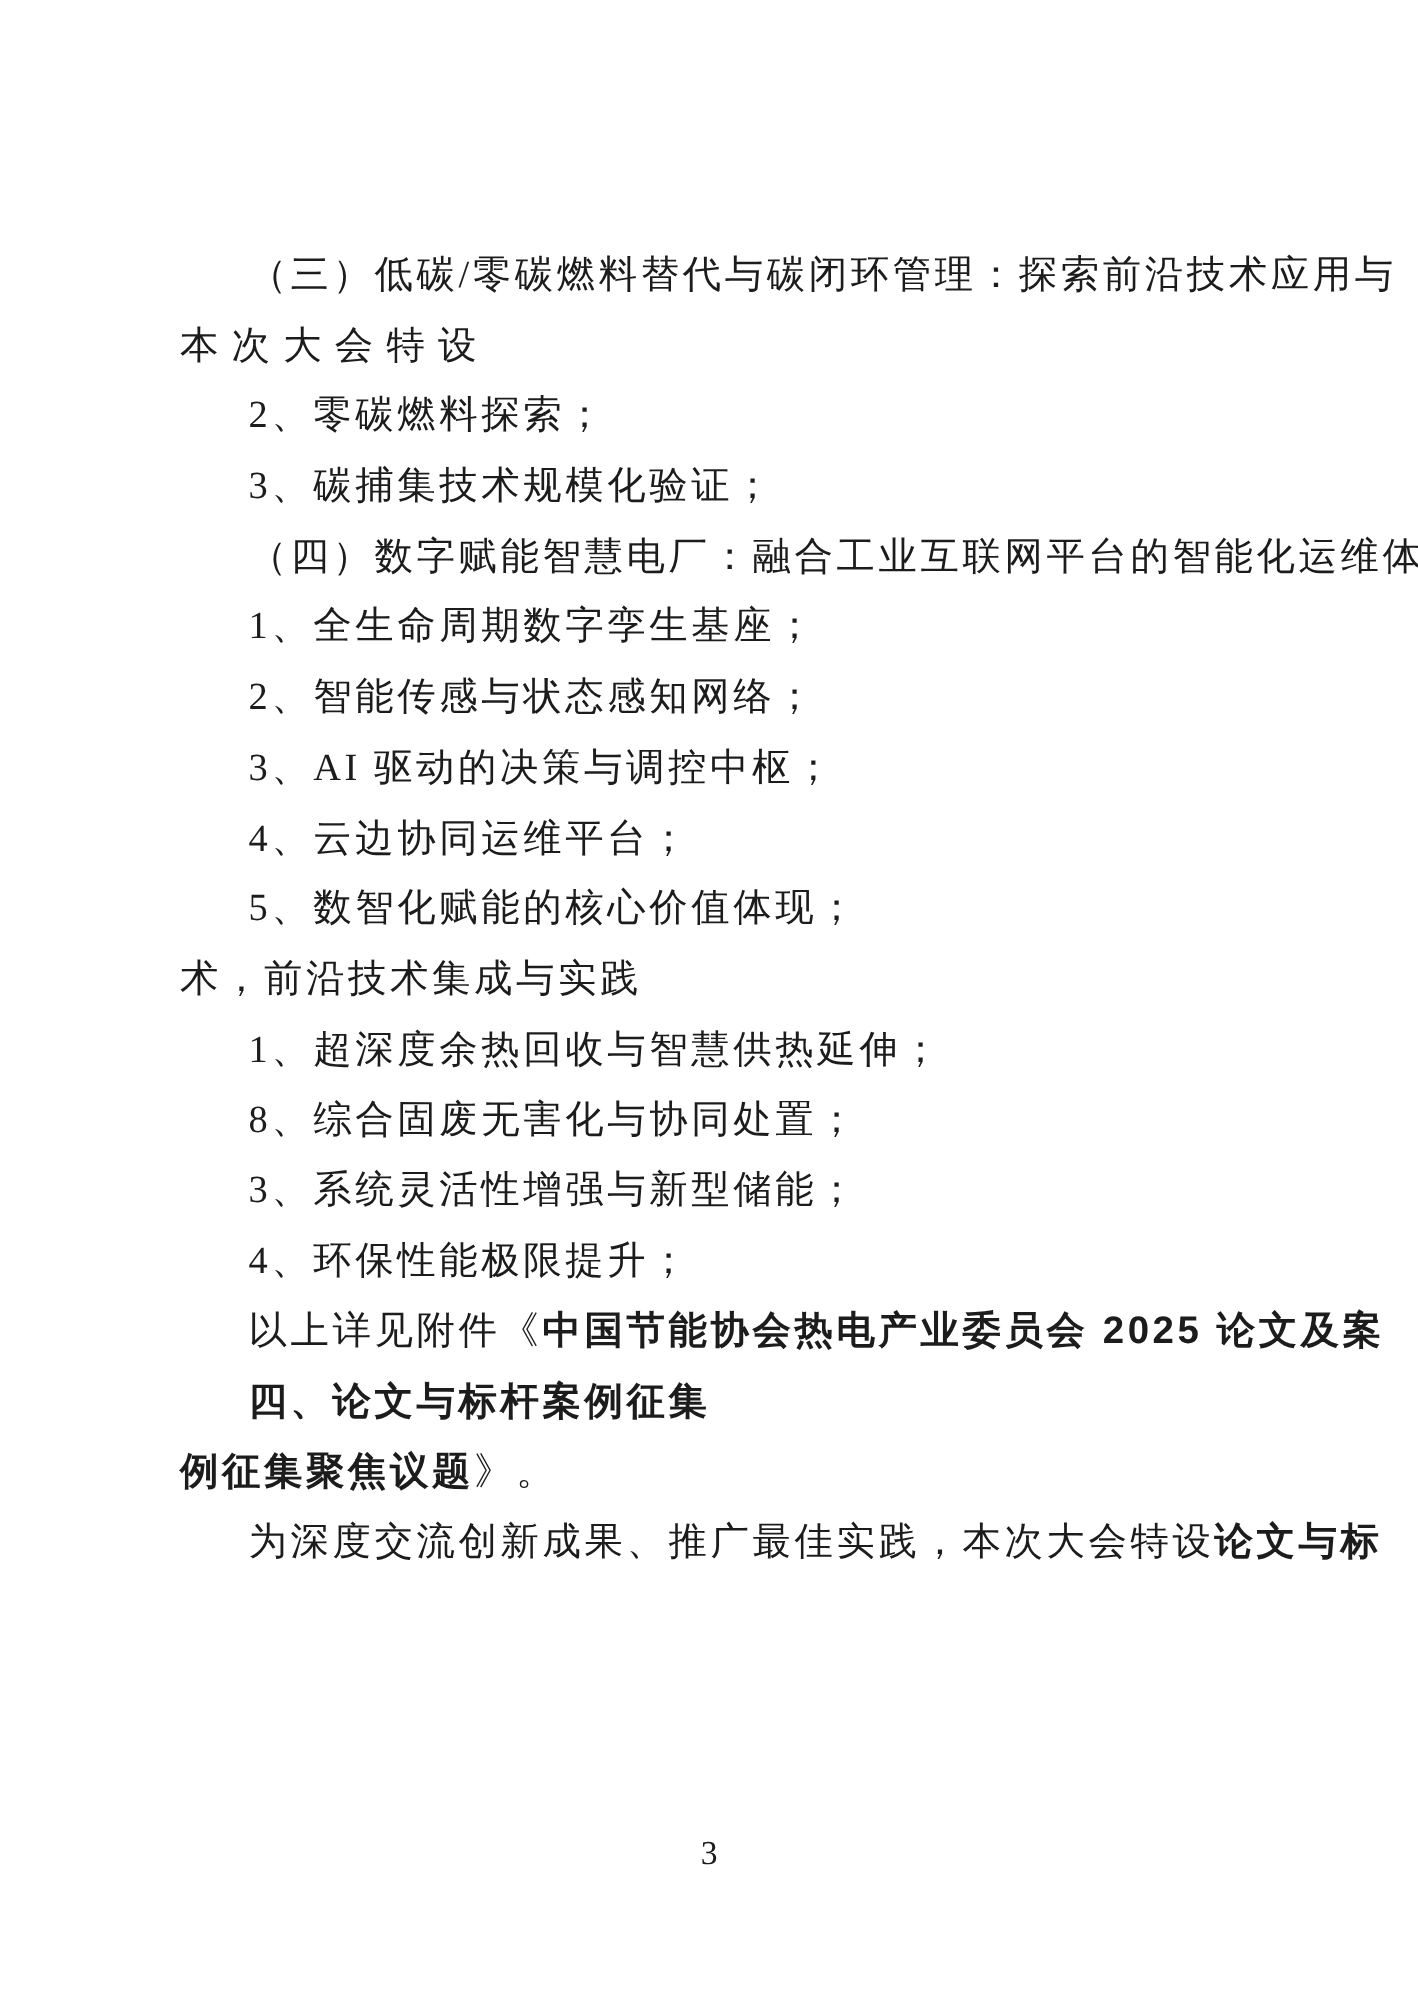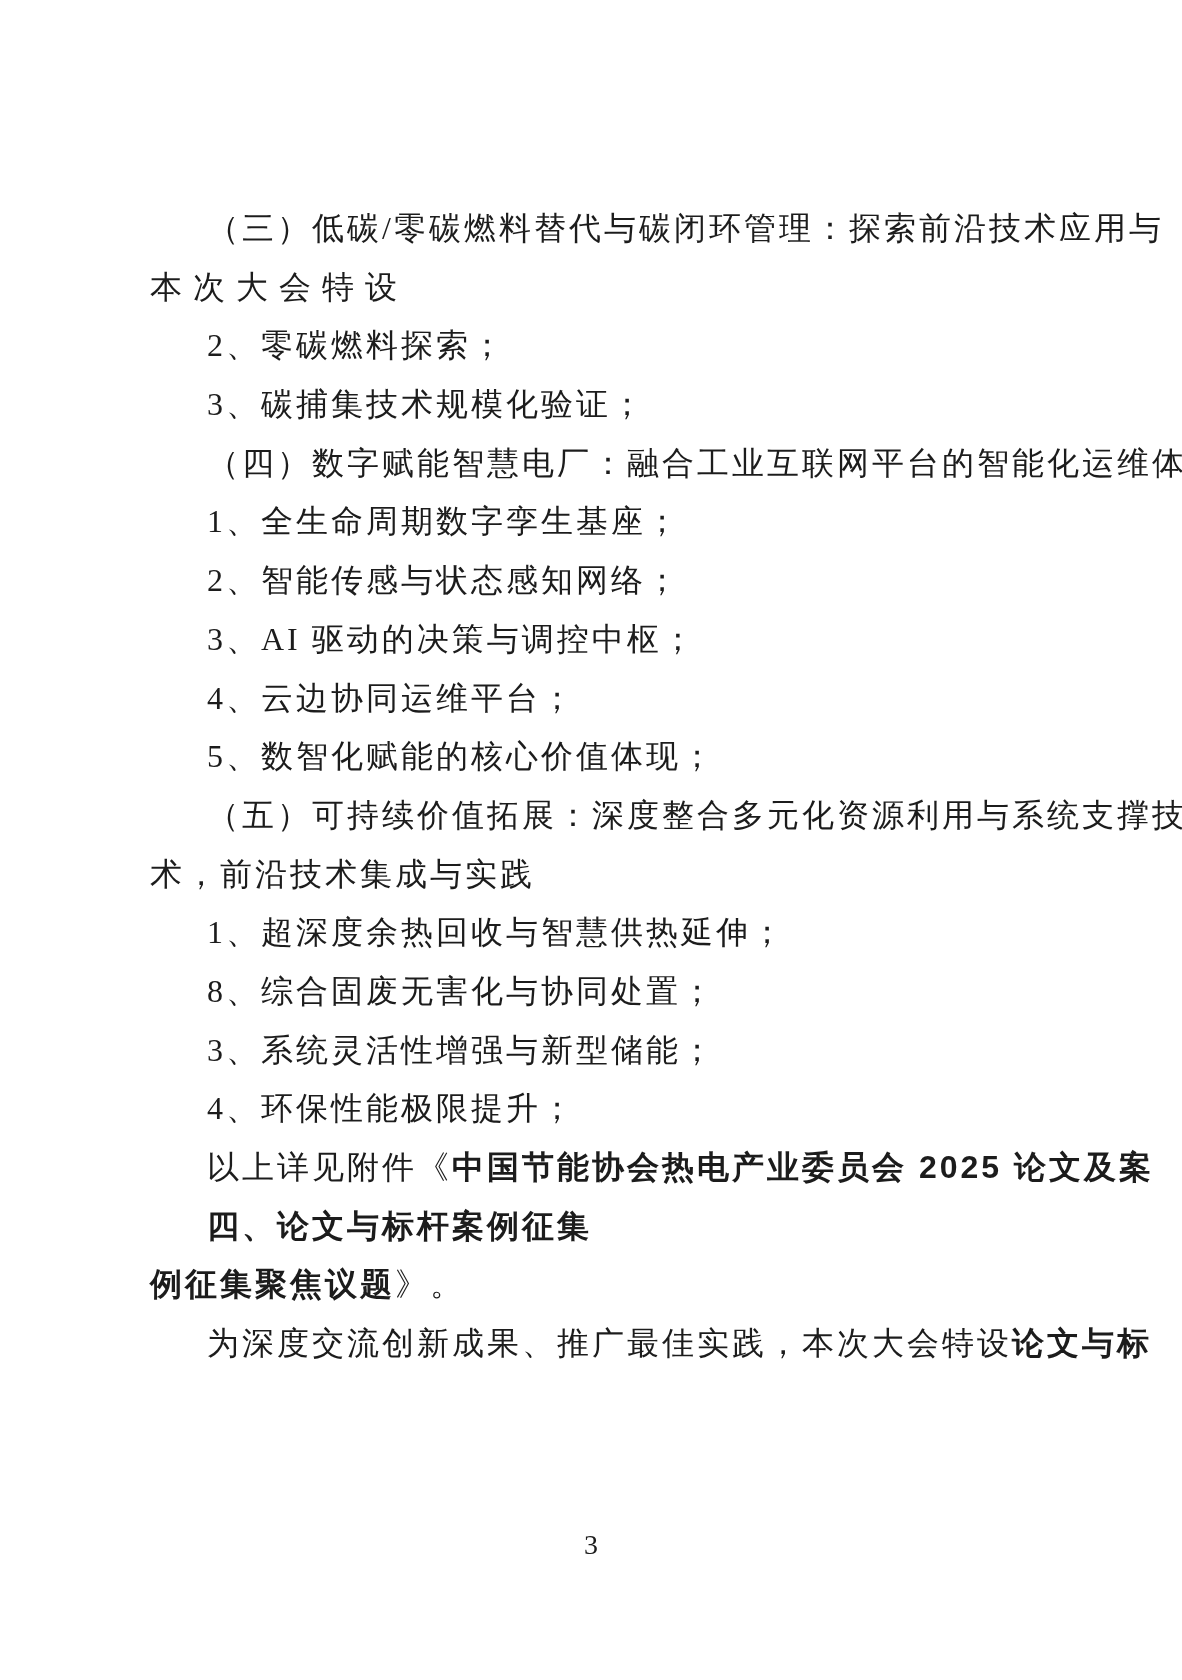--- a/index.html
+++ b/index.html
@@ -69,21 +69,20 @@
     <div class="line indent"><span class="kai">2、零碳燃料探索；</span></div>
     <div class="line indent"><span class="kai">3、碳捕集技术规模化验证；</span></div>
 
     <div class="line indent"><span class="kai">（四）数字赋能智慧电厂：融合工业互联网平台的智能化运维体</span></div>
     <div class="line indent"><span class="kai">1、全生命周期数字孪生基座；</span></div>
     <div class="line indent"><span class="kai">2、智能传感与状态感知网络；</span></div>
     <div class="line indent"><span class="kai">3、AI 驱动的决策与调控中枢；</span></div>
     <div class="line indent"><span class="kai">4、云边协同运维平台；</span></div>
     <div class="line indent"><span class="kai">5、数智化赋能的核心价值体现；</span></div>
 
-    <div class="line indent"><span class="kai">（五）可持续价值拓展：深度整合多元化资源利用与系统支撑技</span></div>
     <div class="line"><span class="kai">术，前沿技术集成与实践</span></div>
     <div class="line indent"><span class="kai">1、超深度余热回收与智慧供热延伸；</span></div>
     <div class="line indent"><span class="kai">8、综合固废无害化与协同处置；</span></div>
     <div class="line indent"><span class="kai">3、系统灵活性增强与新型储能；</span></div>
     <div class="line indent"><span class="kai">4、环保性能极限提升；</span></div>
 
     <div class="line indent"><span class="kai">以上详见附件《</span><span class="hei">中国节能协会热电产业委员会 2025 论文及案</span></div>
     <div class="line indent"><span class="hei">四、论文与标杆案例征集</span></div>
 
     <div class="line"><span class="hei">例征集聚焦议题</span><span class="kai">》。</span></div>

